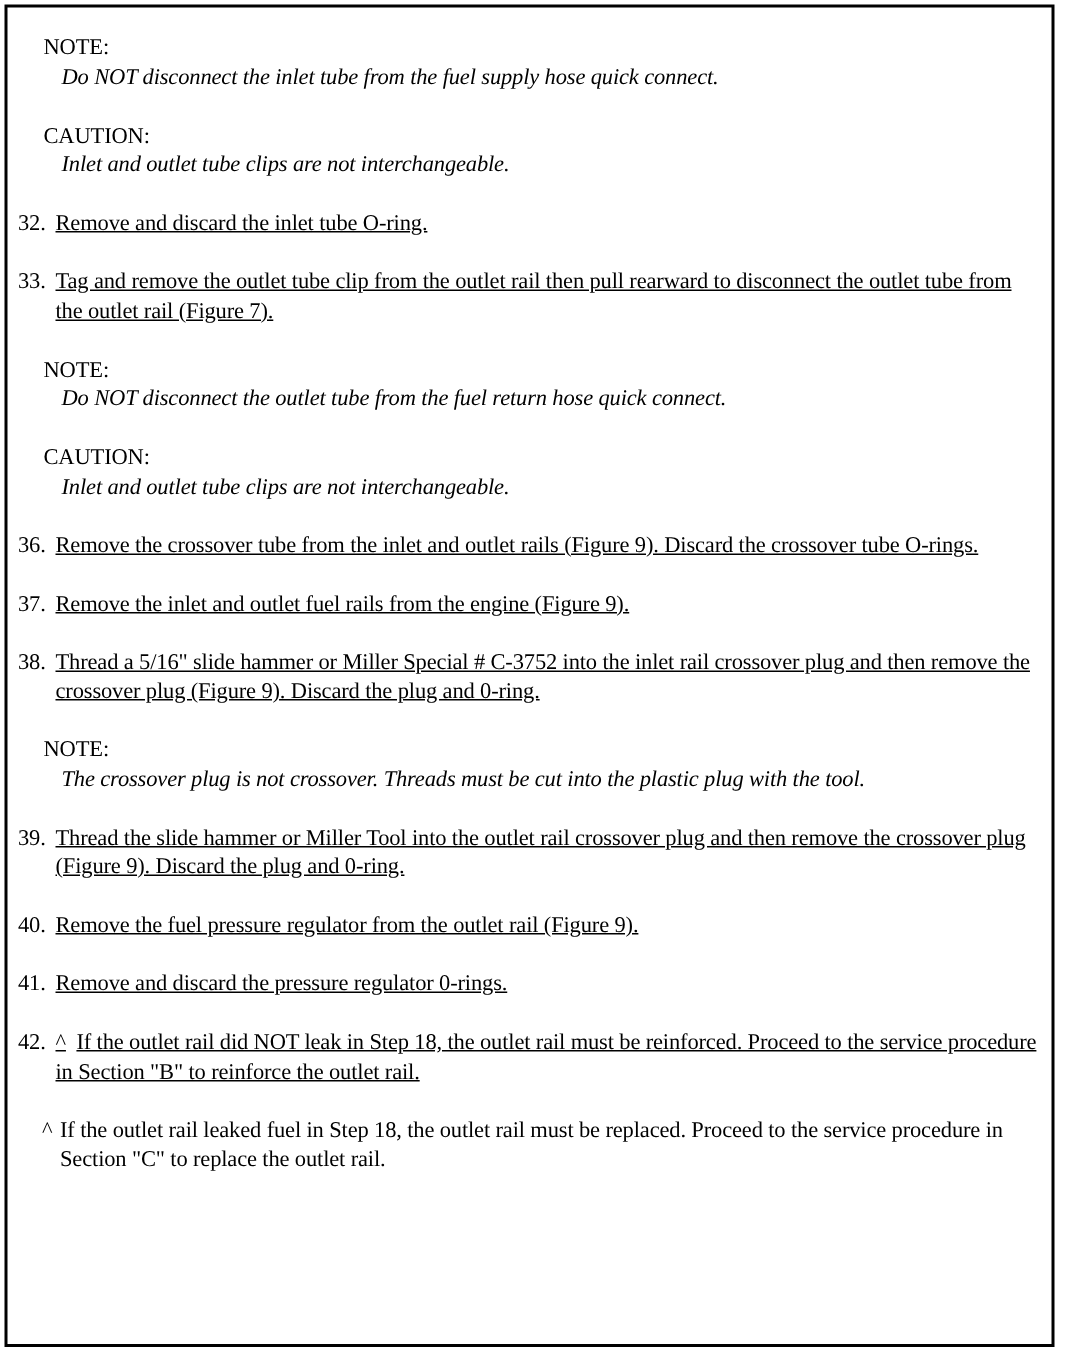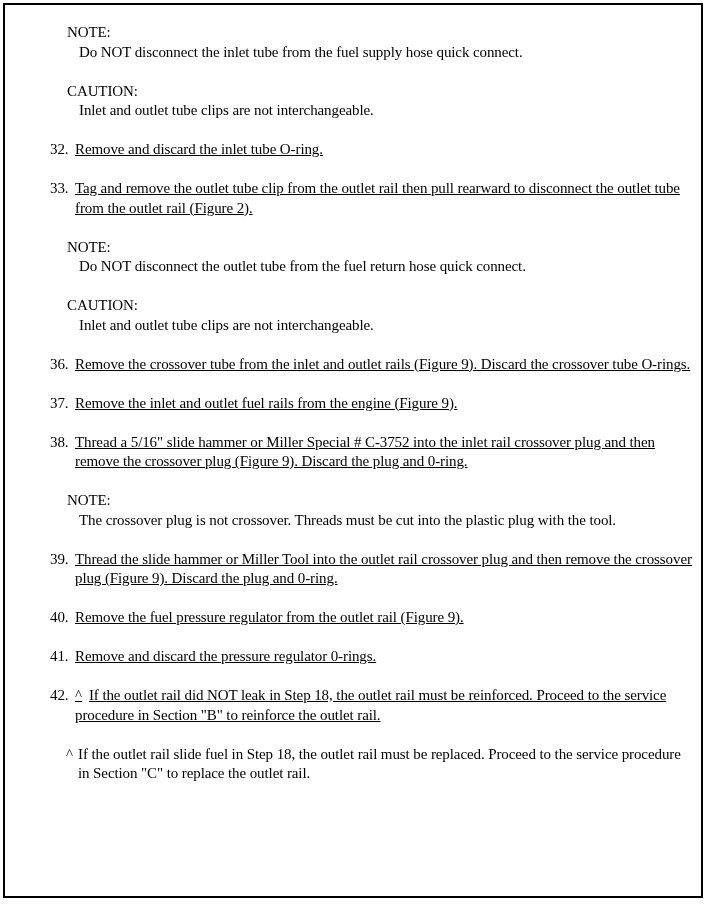--- a/index.html
+++ b/index.html
@@ -23,31 +23,31 @@
     height: 895px;
     border: 2px solid #000000;
     box-sizing: border-box;
     background: #ffffff;
   }
   .doc {
     padding: 18px 4px 0 0;
     font-size: 15px;
     line-height: 19.5px;
     letter-spacing: -0.1px;
-    margin-left: 38px;
   }
   .block {
     margin: 0 0 19.5px 0;
   }
   .note-head {
     margin-left: 24px;
   }
   .note-body {
     margin-left: 36px;
     margin-right: 8px;
+    font-style: italic;
   }
   .step {
     position: relative;
     padding-left: 32px;
     margin-right: 2px;
     text-decoration: underline;
   }
   .step .num {
     position: absolute;
     left: 7px;
@@ -83,21 +83,21 @@
       <div class="note-body">Inlet and outlet tube clips are not interchangeable.</div>
     </div>
 
     <div class="block step">
       <span class="num">32.</span>
       <span>Remove and discard the inlet tube O-ring.</span>
     </div>
 
     <div class="block step">
       <span class="num">33.</span>
-      <span>Tag and remove the outlet tube clip from the outlet rail then pull rearward to disconnect the outlet tube from the outlet rail (Figure 2).</span>
+      <span>Tag and remove the outlet tube clip from the outlet rail then pull rearward to disconnect the outlet tube from the outlet rail (Figure 7).</span>
     </div>
 
     <div class="block">
       <div class="note-head">NOTE:</div>
       <div class="note-body">Do NOT disconnect the outlet tube from the fuel return hose quick connect.</div>
     </div>
 
     <div class="block">
       <div class="note-head">CAUTION:</div>
       <div class="note-body">Inlet and outlet tube clips are not interchangeable.</div>
@@ -140,17 +140,17 @@
       <span>Remove and discard the pressure regulator 0-rings.</span>
     </div>
 
     <div class="block step">
       <span class="num">42.</span>
       <span class="marker-inline">^</span><span>If the outlet rail did NOT leak in Step 18, the outlet rail must be reinforced. Proceed to the service procedure in Section "B" to reinforce the outlet rail.</span>
     </div>
 
     <div class="block caret-para">
       <span class="marker-abs">^</span>
-      <span>If the outlet rail slide fuel in Step 18, the outlet rail must be replaced. Proceed to the service procedure in Section "C" to replace the outlet rail.</span>
+      <span>If the outlet rail leaked fuel in Step 18, the outlet rail must be replaced. Proceed to the service procedure in Section "C" to replace the outlet rail.</span>
     </div>
 
   </div>
 </div>
 
 </body></html>

